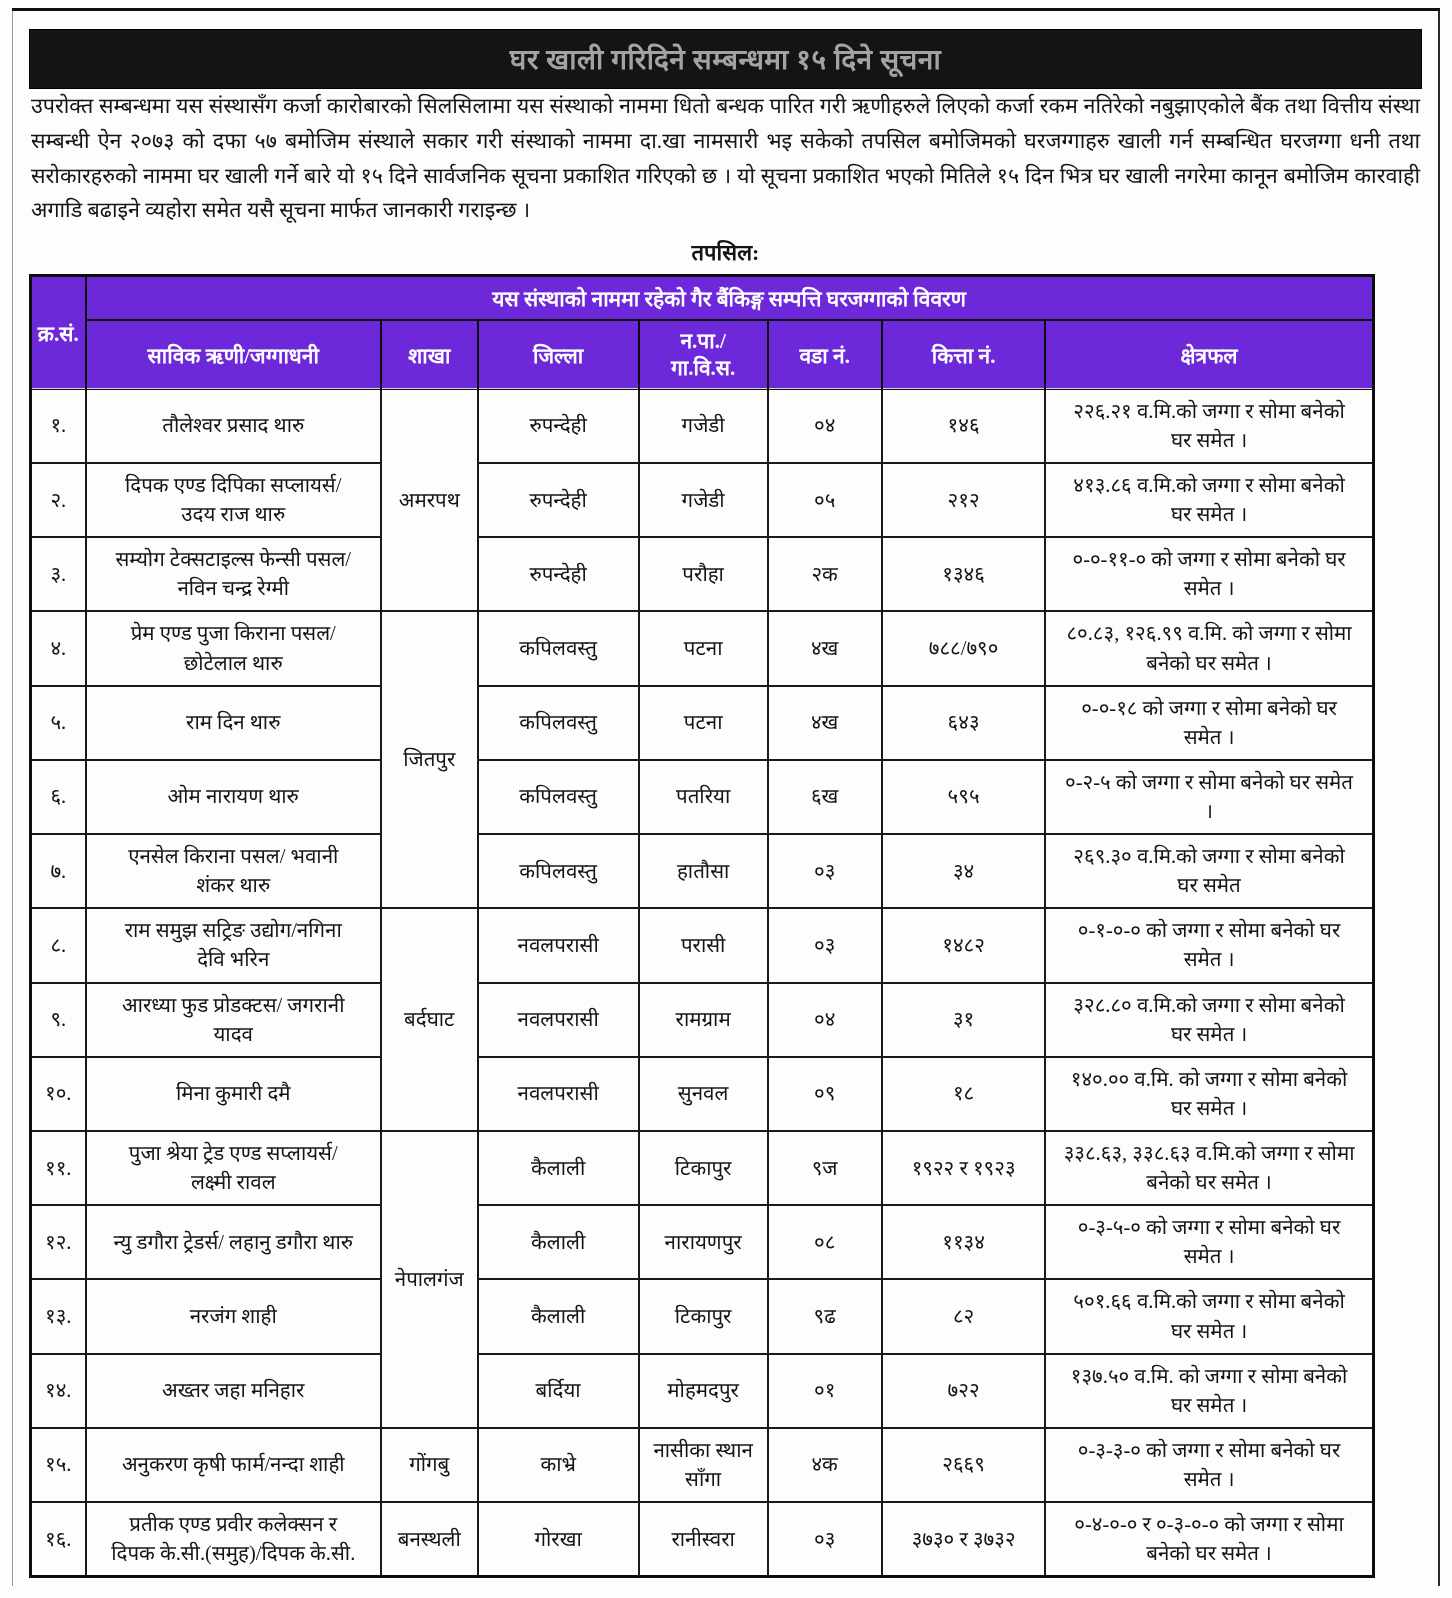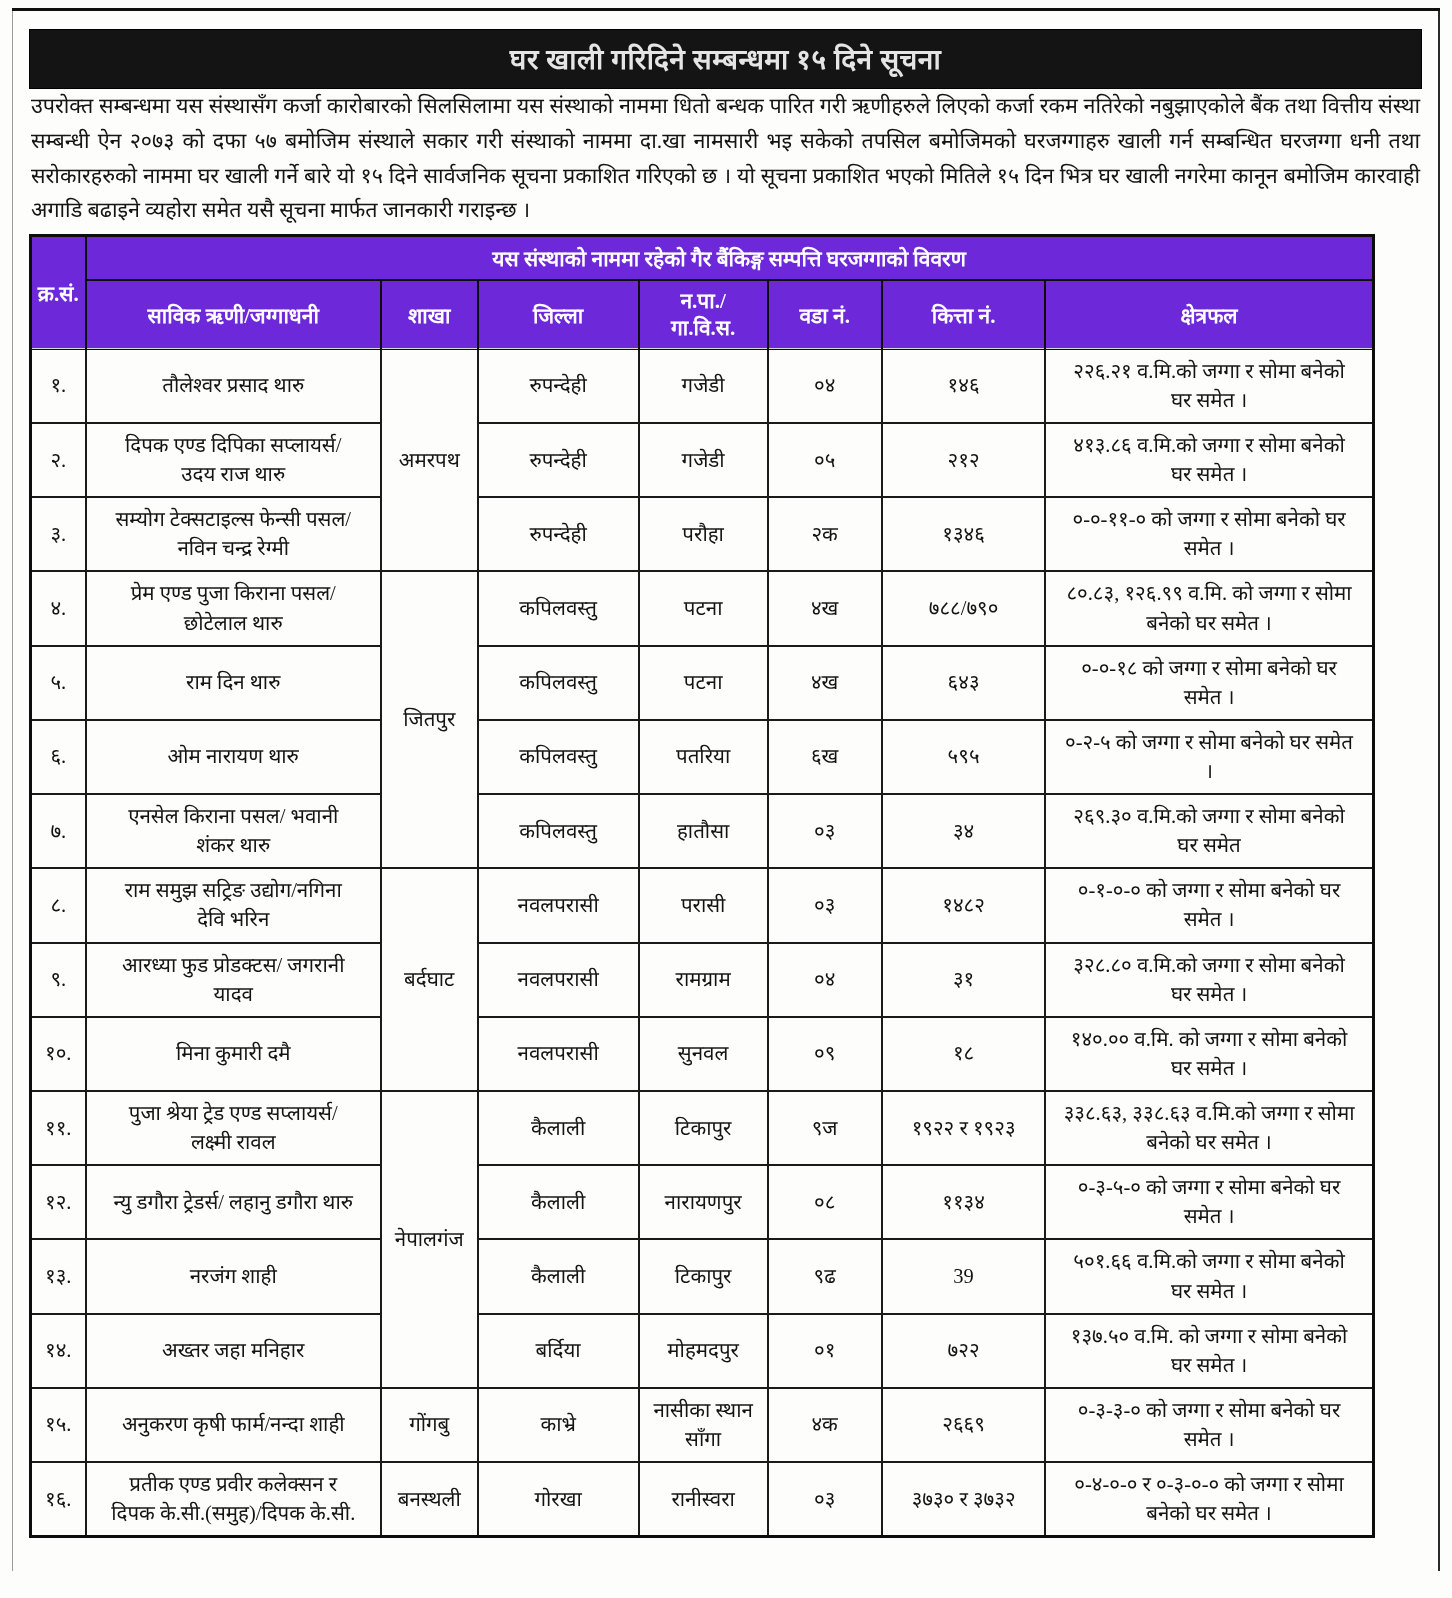--- a/index.html
+++ b/index.html
@@ -25,21 +25,21 @@
     border-right: 2px solid #2a2a2a;
     border-left: 1px solid #9a9a9a;
     padding: 18px 16px 8px 16px;
     min-height: 1560px;
     display: flex;
     flex-direction: column;
   }
   .title-bar {
     background: #141414;
     border: 1px solid #000;
-    color: #e5e5e5;
+    color: #a3a3a3;
     text-align: center;
     font-size: 28px;
     font-weight: bold;
     padding: 9px 0 11px 0;
     letter-spacing: 0.5px;
   }
   .published {
     text-align: center;
     font-size: 22px;
     margin: 14px 0 10px 0;
@@ -94,20 +94,21 @@
 
   <div class="notice">
 
     <div class="title-bar">
       <span>घर खाली गरिदिने सम्बन्धमा १५ दिने सूचना</span>
     </div>
 
 
     <div class="body-text">उपरोक्त सम्बन्धमा यस संस्थासँग कर्जा कारोबारको सिलसिलामा यस संस्थाको नाममा धितो बन्धक पारित गरी ऋणीहरुले लिएको कर्जा रकम नतिरेको नबुझाएकोले बैंक तथा वित्तीय संस्था सम्बन्धी ऐन २०७३ को दफा ५७ बमोजिम संस्थाले सकार गरी संस्थाको नाममा दा.खा नामसारी भइ सकेको तपसिल बमोजिमको घरजग्गाहरु खाली गर्न सम्बन्धित घरजग्गा धनी तथा सरोकारहरुको नाममा घर खाली गर्ने बारे यो १५ दिने सार्वजनिक सूचना प्रकाशित गरिएको छ । यो सूचना प्रकाशित भएको मितिले १५ दिन भित्र घर खाली नगरेमा कानून बमोजिम कारवाही अगाडि बढाइने व्यहोरा समेत यसै सूचना मार्फत जानकारी गराइन्छ ।</div>
 
+    <div class="tapasil">तपसिल:</div>
 
     <table class="notice-table">
       <colgroup>
         <col style="width:4.1%">
         <col style="width:22.0%">
         <col style="width:7.2%">
         <col style="width:12.0%">
         <col style="width:9.6%">
         <col style="width:8.5%">
         <col style="width:12.2%">
@@ -241,21 +242,21 @@
             <td>०८</td>
             <td>११३४</td>
             <td class="area">०-३-५-० को जग्गा र सोमा बनेको घर समेत ।</td>
           </tr>
           <tr>
             <td>१३.</td>
             <td class="owner">नरजंग शाही</td>
             <td>कैलाली</td>
             <td>टिकापुर</td>
             <td>९ढ</td>
-            <td>39</td>
+            <td>८२</td>
             <td class="area">५०१.६६ व.मि.को जग्गा र सोमा बनेको घर समेत ।</td>
           </tr>
           <tr>
             <td>१४.</td>
             <td class="owner">अख्तर जहा मनिहार</td>
             <td>बर्दिया</td>
             <td>मोहमदपुर</td>
             <td>०१</td>
             <td>७२२</td>
             <td class="area">१३७.५० व.मि. को जग्गा र सोमा बनेको घर समेत ।</td>

